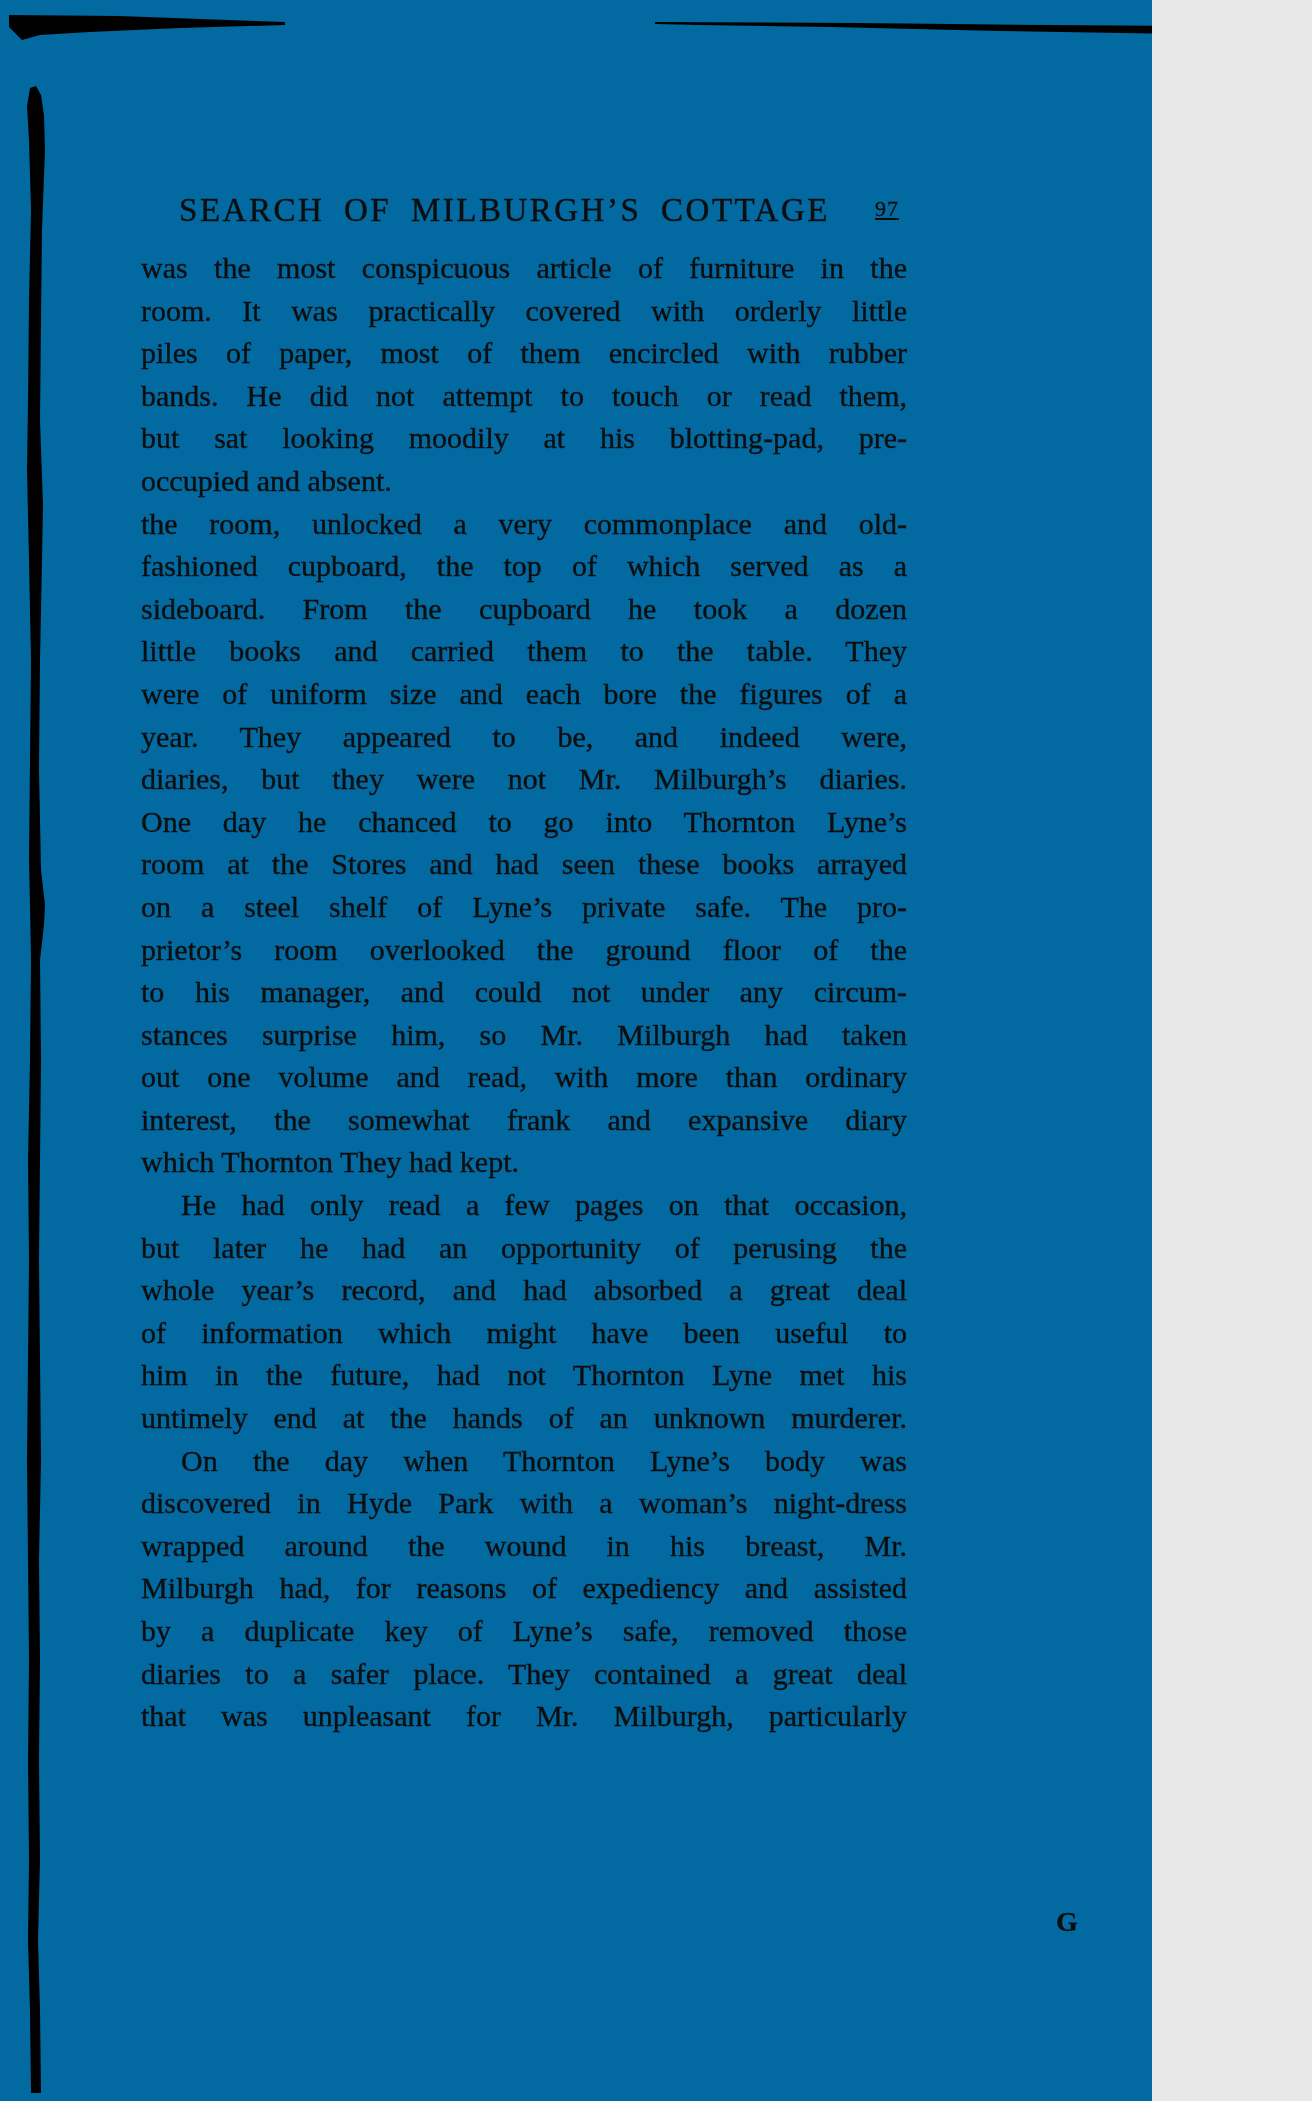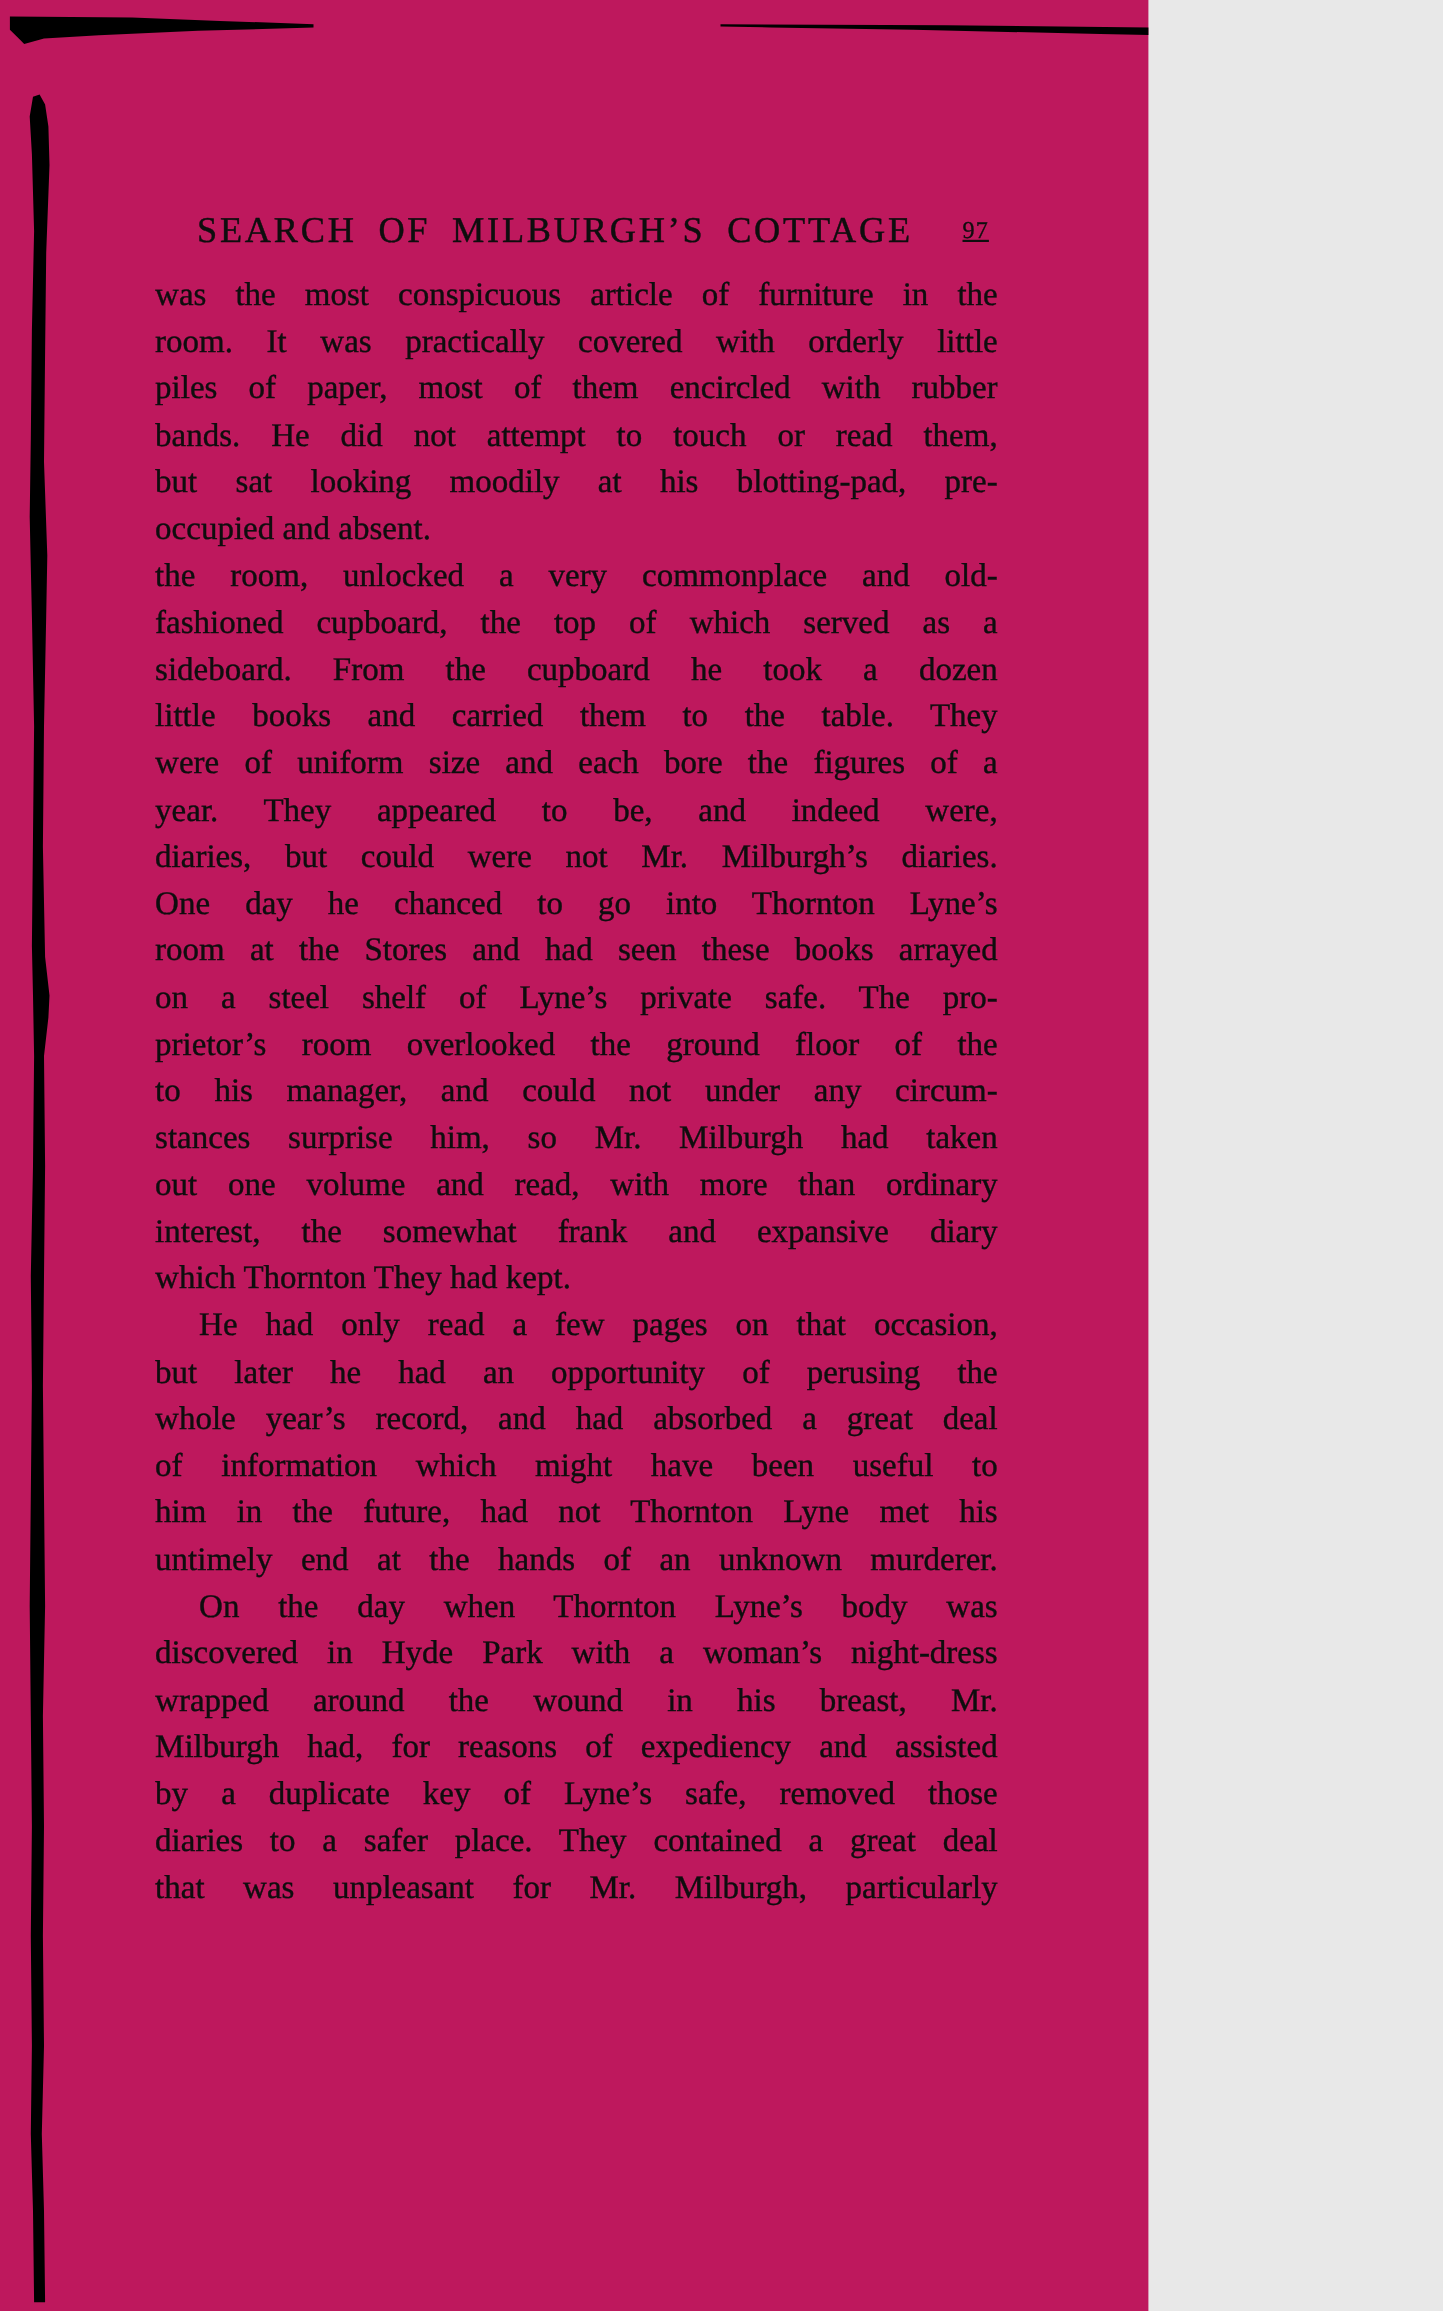--- a/index.html
+++ b/index.html
@@ -1,19 +1,19 @@
 <!DOCTYPE html>
 <html><head>
 <meta charset="utf-8">
 <style>
   html,body{margin:0;padding:0;background:#e8e8e8;}
   .page{
     position:relative;
-    width:1044px;height:2101px;
-    background:#be185d;
+    width:1152px;height:2101px;
+    background:#0369a1;
     font-family:"Liberation Serif", serif;
     color:#0e0e0e;
     overflow:hidden;
   }
   
   .artifacts{position:absolute;left:0;top:0;width:1312px;height:2101px;pointer-events:none;}
   
   .header{position:absolute;left:141px;top:192px;width:766px;height:48px;}
   .title{
     position:absolute;left:50%;top:0;transform:translateX(-53%);
@@ -74,21 +74,21 @@
         <div class="line">but sat looking moodily at his blotting-pad, pre-</div>
         <div class="line last">occupied and absent.</div>
       </div>
       <div>
         <div class="line">the room, unlocked a very commonplace and old-</div>
         <div class="line">fashioned cupboard, the top of which served as a</div>
         <div class="line">sideboard.  From the cupboard he took a dozen</div>
         <div class="line">little books and carried them to the table.  They</div>
         <div class="line">were of uniform size and each bore the figures of a</div>
         <div class="line">year.  They appeared to be, and indeed were,</div>
-        <div class="line">diaries, but could were not Mr. Milburgh’s diaries.</div>
+        <div class="line">diaries, but they were not Mr. Milburgh’s diaries.</div>
         <div class="line">One day he chanced to go into Thornton Lyne’s</div>
         <div class="line">room at the Stores and had seen these books arrayed</div>
         <div class="line">on a steel shelf of Lyne’s private safe.  The pro-</div>
         <div class="line">prietor’s room overlooked the ground floor of the</div>
         <div class="line">to his manager, and could not under any circum-</div>
         <div class="line">stances surprise him, so Mr. Milburgh had taken</div>
         <div class="line">out one volume and read, with more than ordinary</div>
         <div class="line">interest, the somewhat frank and expansive diary</div>
         <div class="line last">which Thornton They had kept.</div>
       </div>

